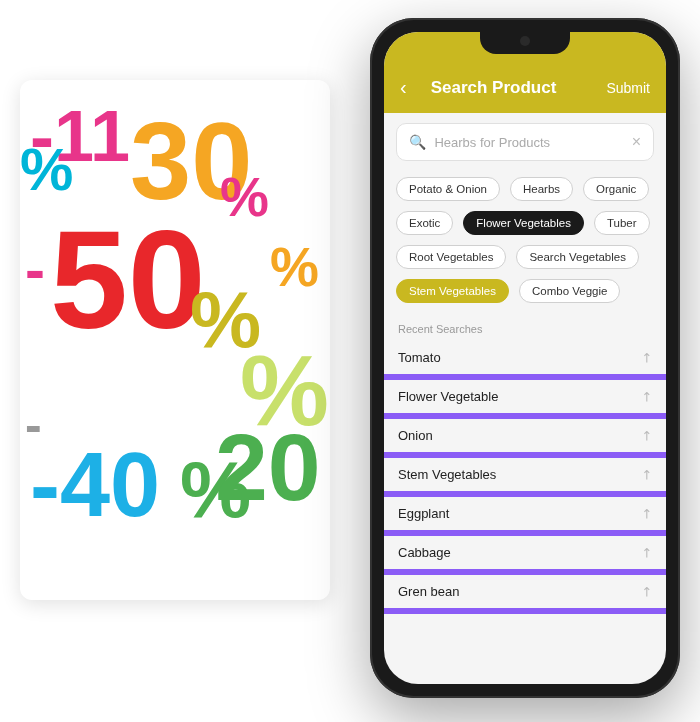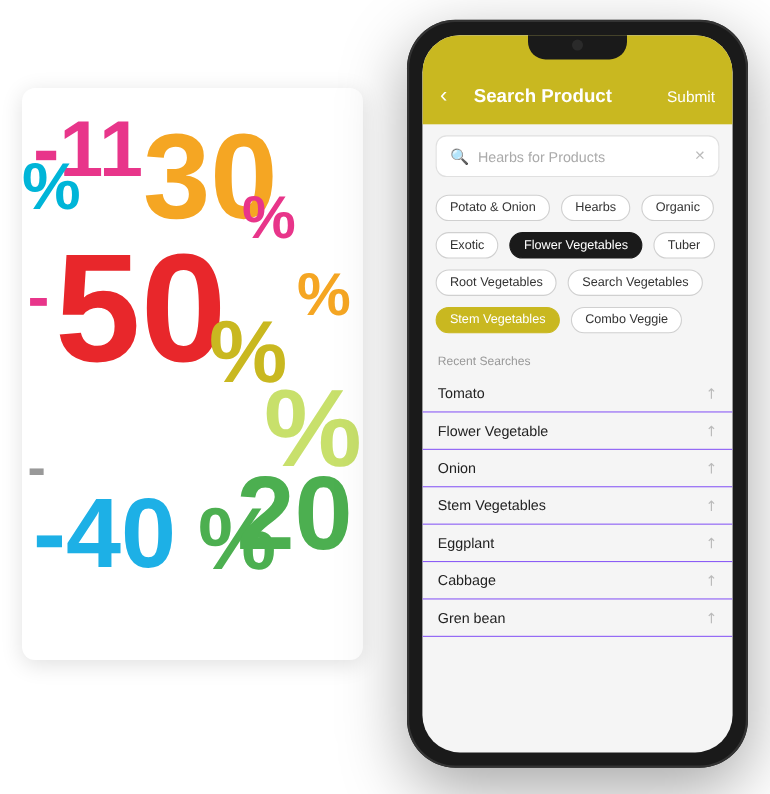--- a/index.html
+++ b/index.html
@@ -185,21 +185,21 @@
       color: #999;
       font-size: 11px;
       padding: 14px 14px 6px;
     }
 
     .recent-item {
       display: flex;
       align-items: center;
       justify-content: space-between;
       padding: 9px 14px;
-      border-bottom: 1px solid #8b5cf6;
+      border-bottom: 6px solid #8b5cf6;
     }
 
     .recent-item-text {
       font-size: 13px;
       color: #222;
     }
 
     .recent-arrow {
       color: #bbb;
       font-size: 13px;

